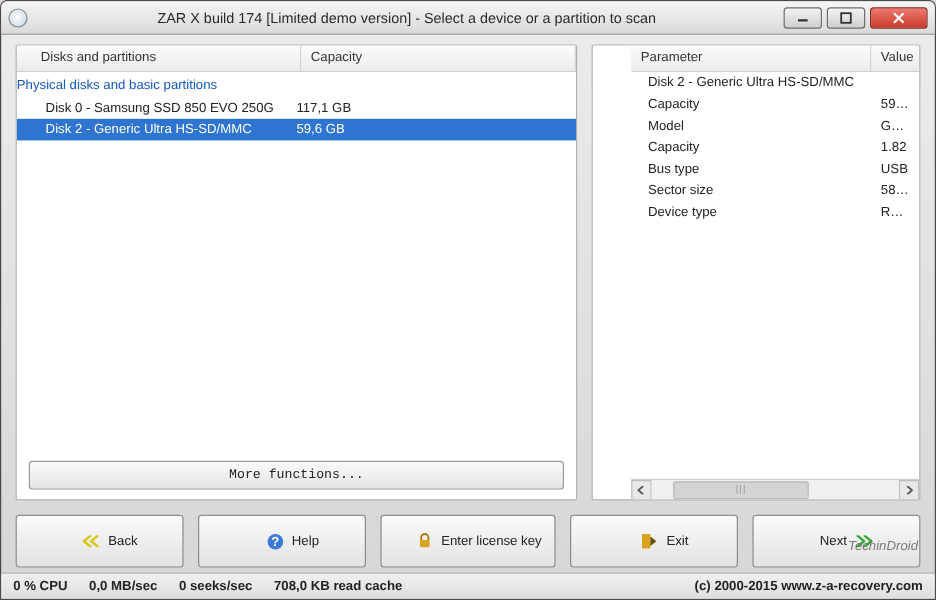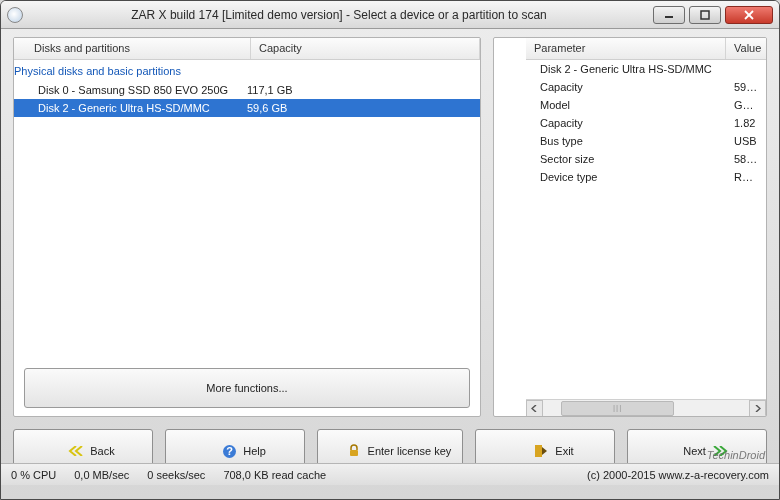--- a/index.html
+++ b/index.html
@@ -27,30 +27,30 @@
   .group { padding: 5px 10px 4px 0; color: #1458b8; }
   .row { display: flex; height: 18px; align-items: center; }
   .row .cell { padding: 1px 8px; white-space: nowrap; overflow: hidden; text-overflow: ellipsis;}
   .left .row .cell.name { flex: 0 0 225px; padding-left: 24px; }
   .left .row .cell.cap { flex: 1; }
   .row.selected { background: #2e74d1; }
   .row.selected .cell { color: #fff; }
   .right .row .cell.param { flex: 0 0 200px; padding-left: 14px; }
   .right .row .cell.val { flex: 1; }
   .morewrap { padding: 6px 10px 8px 10px; }
-  .morebtn { width: 100%; height: 40px; border: 1px solid #9a9a9a; border-radius: 3px; background: linear-gradient(#fafafa,#e4e4e4); cursor: default; }
+  .morebtn { width: 100%; height: 24px; border: 1px solid #9a9a9a; border-radius: 3px; background: linear-gradient(#fafafa,#e4e4e4); cursor: default; font-family: Liberation Mono, monospace; }
   .hscroll { height: 17px; border-top: 1px solid #d0d0d0; background: #f0f0f0; display:flex; align-items:center;}
   .hscroll .arrow { width:17px; height:17px; border:1px solid #bfbfbf; background:#e8e8e8; display:flex; align-items:center; justify-content:center;}
   .hscroll .track { flex:1; height:17px; position:relative; background:#f0f0f0;}
   .hscroll .thumb { position:absolute; left:18px; width:55%; top:1px; bottom:1px; background:#d4d4d4; border:1px solid #b8b8b8; border-radius:2px;}
   .hscroll .thumb::after { content:"|||"; position:absolute; left:50%; top:50%; transform:translate(-50%,-55%); font-size:8px; color:#9a9a9a; letter-spacing:1px;}
   .btnbar { display: flex; justify-content: space-between; margin-top: 12px; gap: 12px; }
   .btn { flex:1; max-width: 140px; height: 44px; border: 1px solid #8f8f8f; border-radius: 3px; background: linear-gradient(#fbfbfb,#e2e2e2); display:flex; align-items:center; justify-content:center; gap:6px; cursor:default;padding-left:17px; }
   .btn .ico { width:16px; height:16px; display:flex; align-items:center; justify-content:center;}
-  .statusbar { position:absolute; left:0; right:0; bottom:14px; height:22px; background: linear-gradient(#f0f0f0,#dedede); border-top:1px solid #b5b5b5; display:flex; align-items:center; padding:0 10px; gap:18px;}
+  .statusbar { position:absolute; left:0; right:0; bottom:0; height:22px; background: linear-gradient(#f0f0f0,#dedede); border-top:1px solid #b5b5b5; display:flex; align-items:center; padding:0 10px; gap:18px;font-weight:bold;}
   .statusbar .copy { margin-left:auto; }
   .watermark { position:absolute; right:14px; bottom:38px; color:#666; font-style:italic; font-size:11px; opacity:.85; pointer-events:none;}
 </style>
 </head>
 <body>
 
 <div class="window">
   <div class="titlebar">
     <div class="app-icon"></div>
     <div class="title">ZAR X build 174 [Limited demo version] - Select a device or a partition to scan</div>

